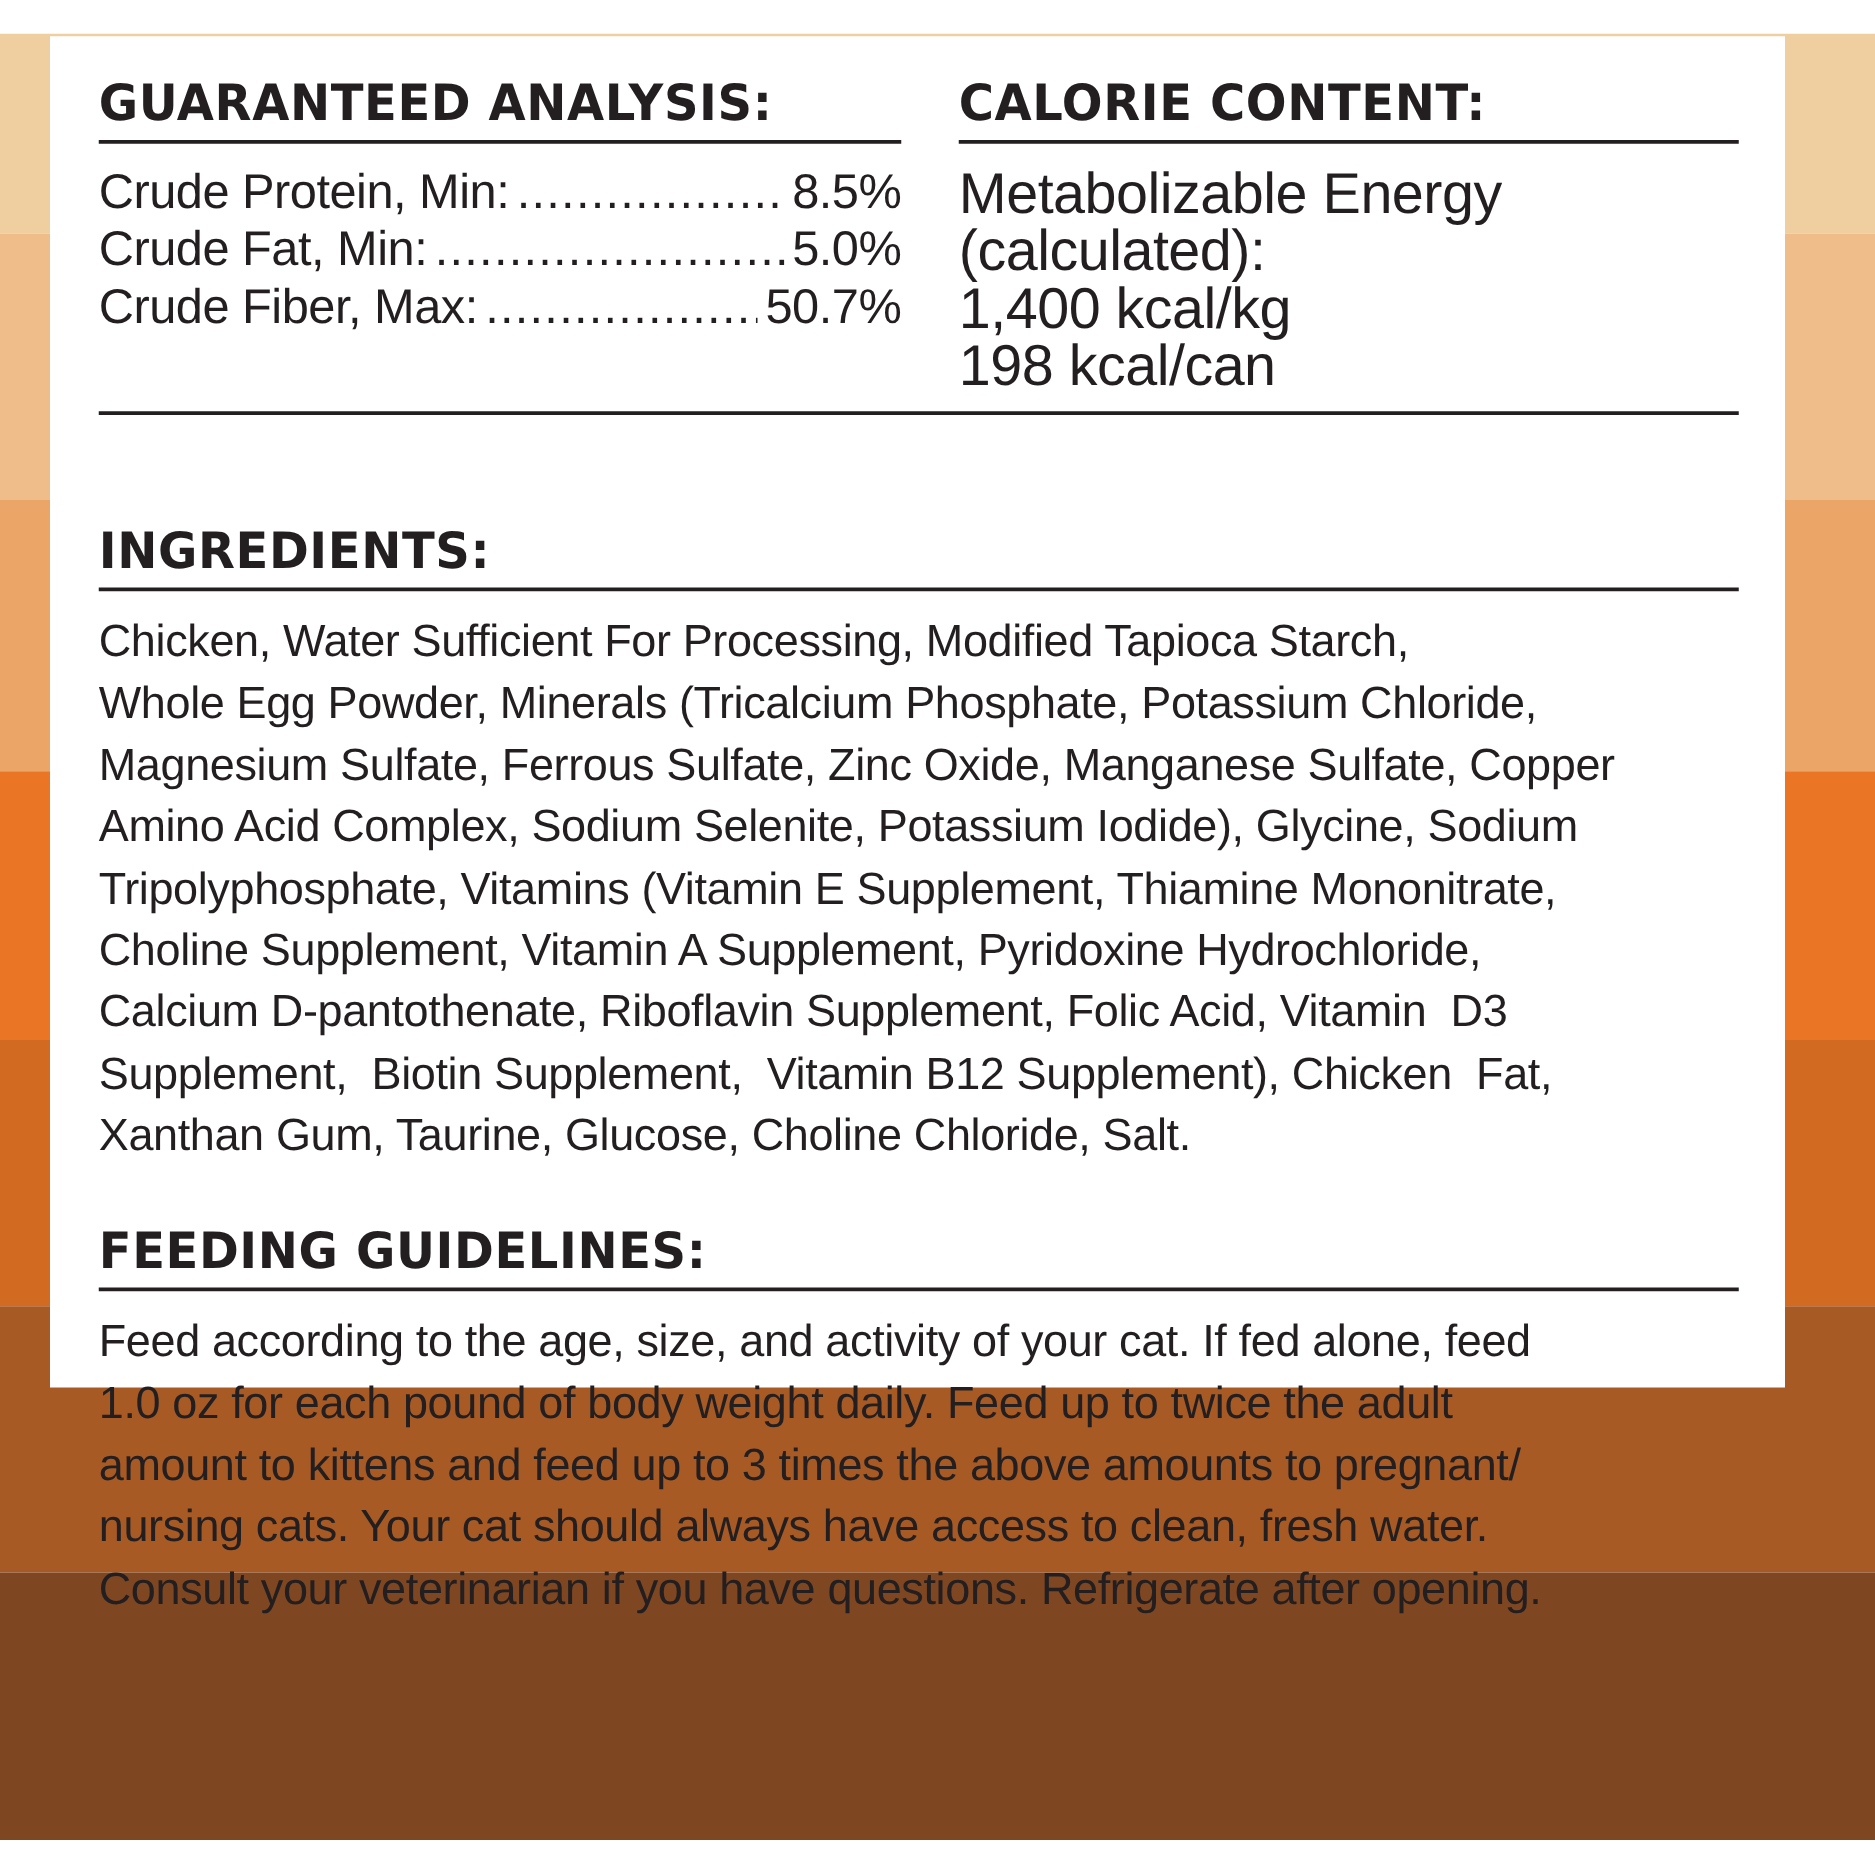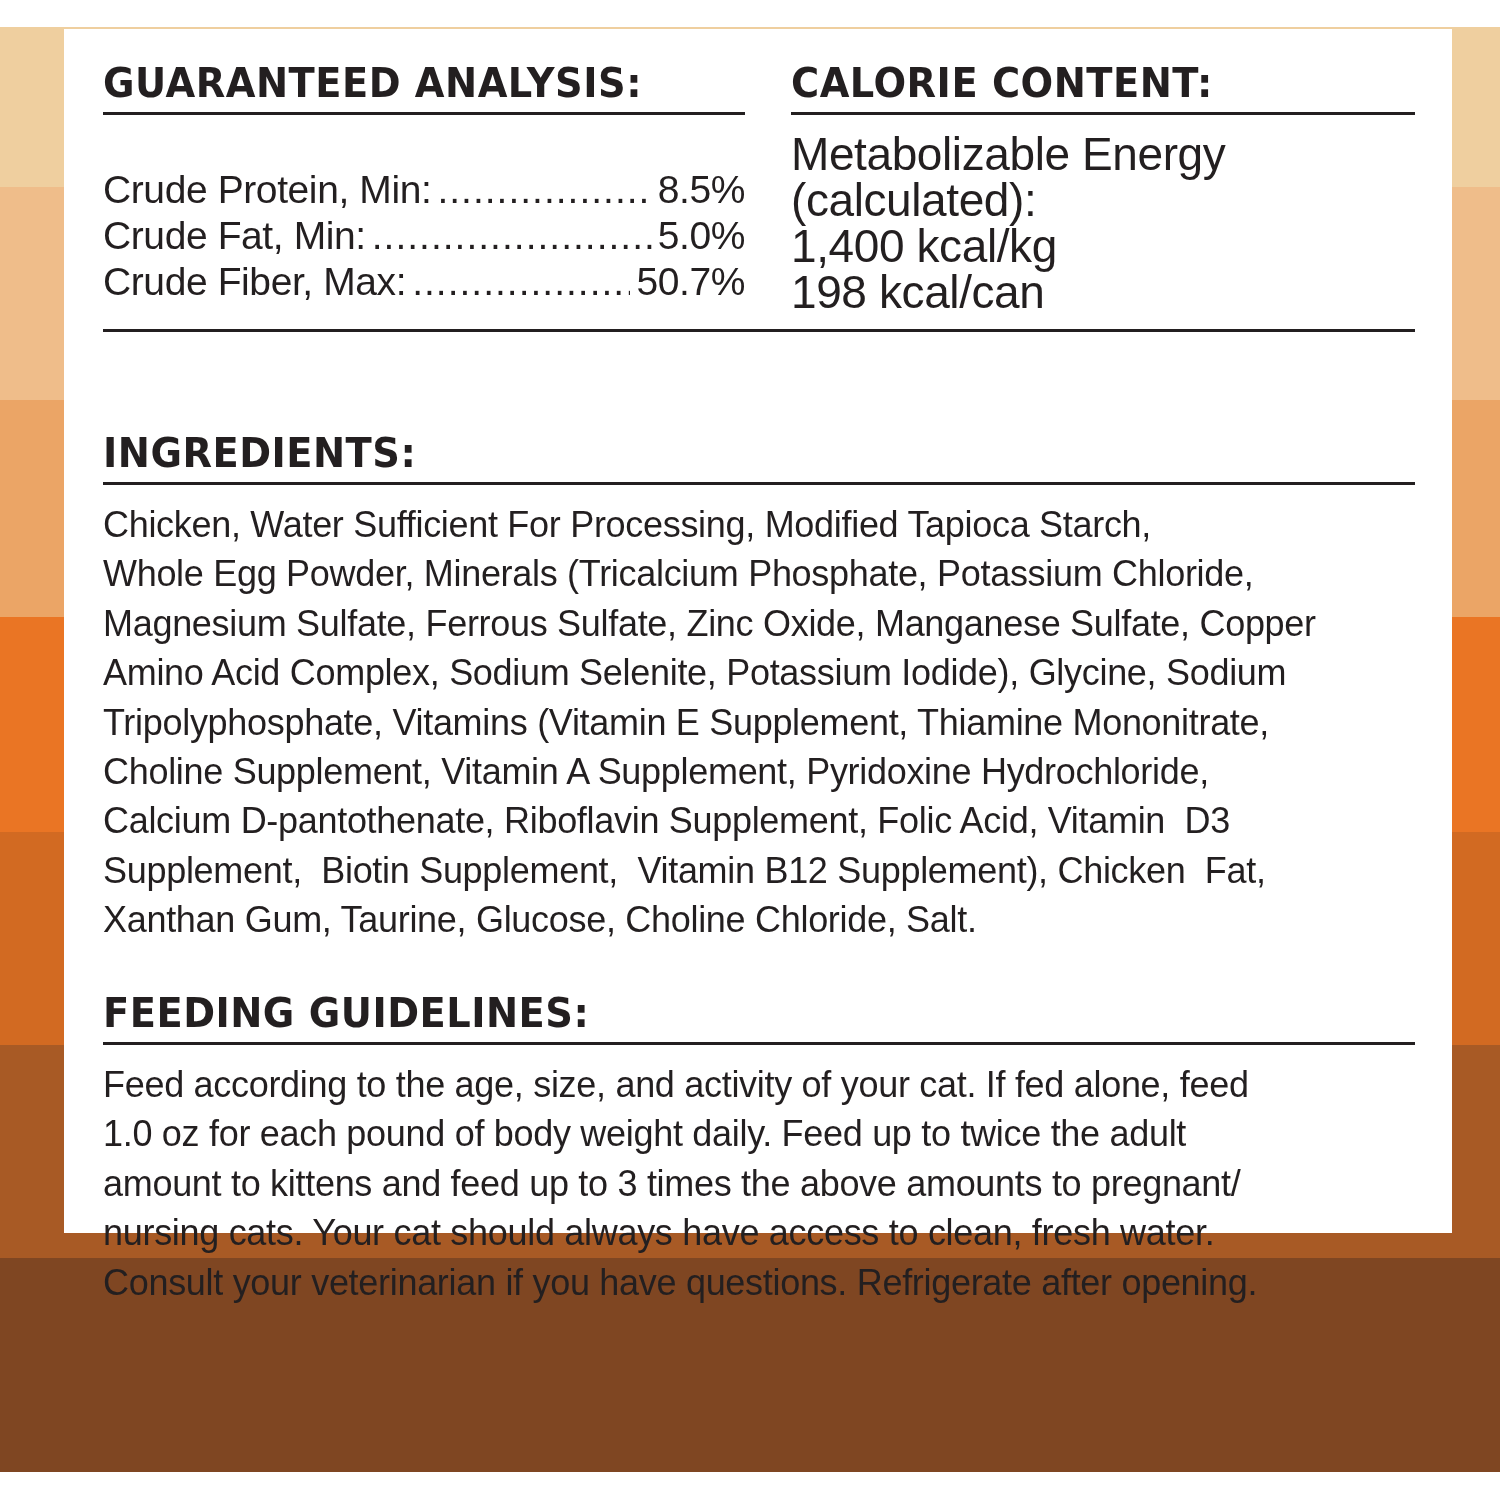--- a/index.html
+++ b/index.html
@@ -5,51 +5,51 @@
   html, body { margin: 0; padding: 0; }
   body {
     width: 1500px; height: 1500px; position: relative; overflow: hidden;
     background: #ffffff;
     font-family: "Liberation Sans", "DejaVu Sans", sans-serif;
     color: #231f20;
   }
   .bands { position: absolute; left: 0; top: 27px; width: 1500px; height: 1445px; }
   .band { position: absolute; left: 0; width: 1500px; }
   .card {
-    position: absolute; left: 64px; top: 29px; width: 1388px; height: 1204px;
+    position: absolute; left: 40px; top: 29px; width: 1388px; height: 1081px;
     background: #ffffff;
   }
   .content { position: absolute; left: 39px; top: 0; width: 1312px; }
   .top-row { position: relative; height: 305px; }
   .col { position: absolute; top: 0; }
   .col-left { left: 0; width: 642px; }
   .col-right { left: 688px; width: 624px; }
   .heading {
     font-family: "DejaVu Sans", sans-serif; font-weight: bold;
     font-size: 40px; letter-spacing: 0.5px; line-height: 1;
     margin: 0; padding-top: 34px; height: 46px; white-space: nowrap;
     transform: scaleX(0.96); transform-origin: left;
   }
   .rule { height: 3px; background: #231f20; }
   .rule-top { margin-top: 3px; }
   .ga-list { margin-top: 16px; }
   .ga-row {
     display: flex; align-items: baseline; font-size: 39px; line-height: 46px;
     height: 46px; white-space: nowrap; letter-spacing: -0.4px;
   }
-  .ga-label { flex: none; margin-top: 36px; }
+  .ga-label { flex: none; }
   .ga-dots { flex: 1; overflow: hidden; margin: 0 6px; letter-spacing: 1px; }
   .ga-dots::before {
     content: "....................................................................";
   }
   .ga-value { flex: none; }
   .cal-list { margin-top: 16px; }
   .cal-line { font-size: 46px; line-height: 46px; height: 46px; white-space: nowrap; letter-spacing: -0.4px; }
   .bottom-rule { position: absolute; top: 300px; height: 3px; background: #231f20; }
-  .section { position: absolute; left: 0; width: 1312px; margin-top: 12px; }
+  .section { position: absolute; left: 0; width: 1312px; }
   .section .heading { padding-top: 0; height: auto; }
   .body-text {
     font-size: 36px; line-height: 49.4px; letter-spacing: -0.3px; margin-top: 15px;
   }
   .line { display: block; white-space: pre; }
 </style>
 </head>
 <body>
 
 <div class="bands">

